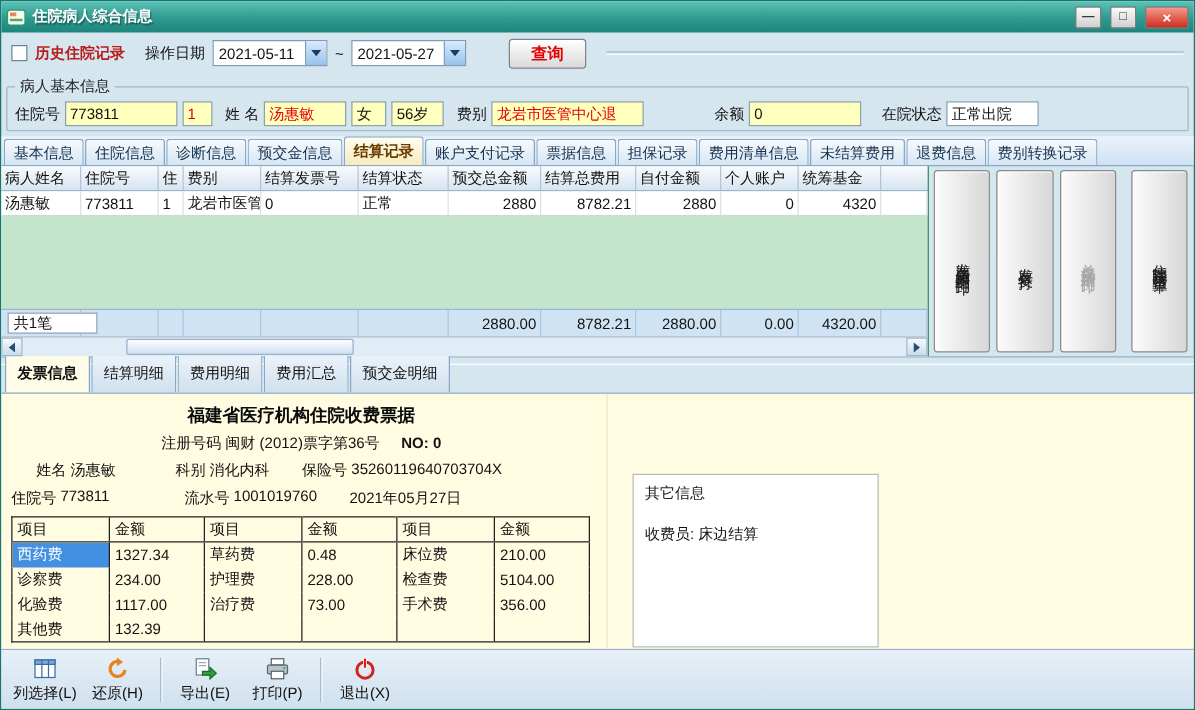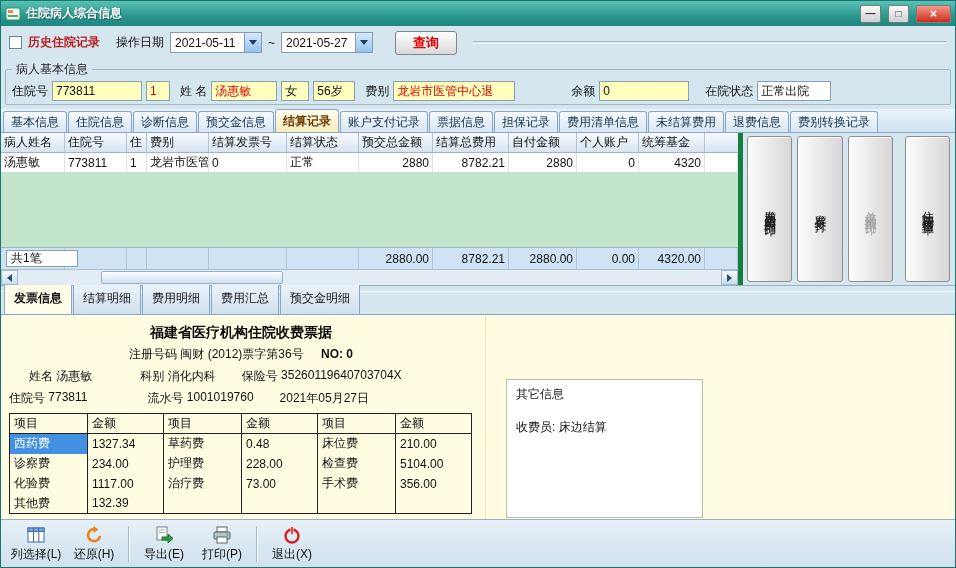--- a/index.html
+++ b/index.html
@@ -18,21 +18,21 @@
 
   
   .querybar { height:33px; display:flex; align-items:center; padding:0 8px; gap:6px; }
   .checkbox { width:13px; height:13px; background:#fff; border:1px solid #68839c; }
   .red-label { color:#b91c1c; font-weight:bold; }
   .lbl { color:#111; white-space:nowrap; }
   .combo { width:92px; height:21px; background:#fff; border:1px solid #7f9db9; display:flex; align-items:stretch; }
   .combo-text { flex:1; display:flex; align-items:center; padding-left:4px; overflow:hidden; white-space:nowrap; }
   .combo-btn { width:17px; background:linear-gradient(#d8eafc,#97c2ec); border-left:1px solid #7f9db9; display:flex; align-items:center; justify-content:center; }
   .arr-down { width:0; height:0; border-left:4px solid transparent; border-right:4px solid transparent; border-top:5px solid #183d63; }
-  .btn-query { margin-left:16px; width:62px; height:24px; background:linear-gradient(#ffffff,#d9d9d9);
+  .btn-query { margin-left:28px; width:62px; height:24px; background:linear-gradient(#ffffff,#d9d9d9);
     border:1px solid #848484; border-radius:3px; color:#e60000; font-weight:bold; font-size:13px; cursor:default;
     font-family:Liberation Sans, sans-serif; }
   .grooves { flex:1; margin-left:10px; }
   .groove { height:3px; border-top:1px solid #a9bccb; border-bottom:1px solid #f7fbfe; margin:4px 0; }
 
   
   .patientbox { margin:2px 4px 4px 4px; height:44px; border:1px solid #a2b6c6; border-radius:2px;
     padding:2px 6px 0 6px; position:relative; }
   .patientbox legend { padding:0 4px; font-size:12px; color:#222; }
   .prow { display:flex; align-items:center; gap:4px; margin-top:1px; }
@@ -46,21 +46,21 @@
   
   .tabstrip { height:24px; display:flex; align-items:flex-end; padding:2px 2px 0 2px;
     background:linear-gradient(#eaf3fb,#cfe2f2); border-bottom:1px solid #89a7c6; }
   .tab { height:21px; padding:0 7px; display:flex; align-items:center; white-space:nowrap;
     background:linear-gradient(#f6fafd,#d7e6f4); border:1px solid #89a7c6; border-bottom:none;
     border-radius:3px 3px 0 0; margin-right:1px; color:#15314d; cursor:default; }
   .tab.sel { background:linear-gradient(#fffdf0,#f6ecbc); font-weight:bold; color:#6b3c00; height:23px; }
 
   
   .mainarea { height:152px; display:flex; }
-  .gridwrap { width:742px; display:flex; flex-direction:column; border-right:5px solid #15803d; background:#c2e5cc; }
+  .gridwrap { width:742px; display:flex; flex-direction:column; border-right:1px solid #15803d; background:#c2e5cc; }
   .ghead { display:flex; height:20px; background:linear-gradient(#f8fbfe,#d7e4f1); border-bottom:1px solid #9db6cb; }
   .gc { border-right:1px solid #b2c5d7; padding:0 3px; display:flex; align-items:center;
     overflow:hidden; white-space:nowrap; flex:none; }
   .grow { display:flex; height:20px; background:#fff; border-bottom:1px solid #cadcca; }
   .grow .gc { border-right:1px solid #d7e2ea; }
   .num { justify-content:flex-end; }
   .c0{width:64px}.c1{width:62px}.c2{width:20px}.c3{width:62px}.c4{width:78px}.c5{width:72px}
   .c6{width:74px}.c7{width:76px}.c8{width:68px}.c9{width:62px}.c10{width:66px}.cfill{flex:1 1 auto; border-right:none;}
   .ggreen { flex:1; background:#c2e5cc; }
   .gtotals { display:flex; height:22px; background:#cfe3f4; border-top:1px solid #9db6cb; align-items:center; }

